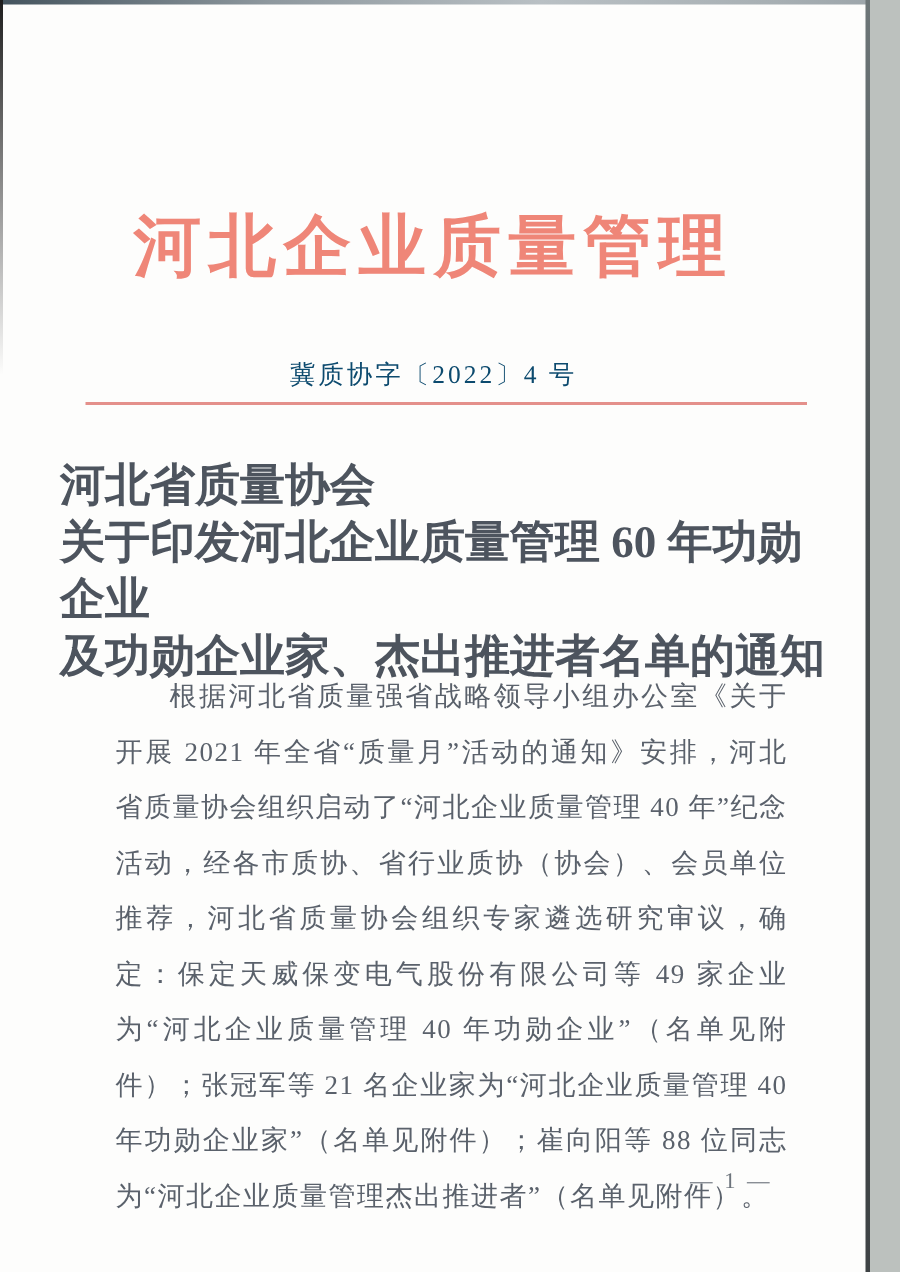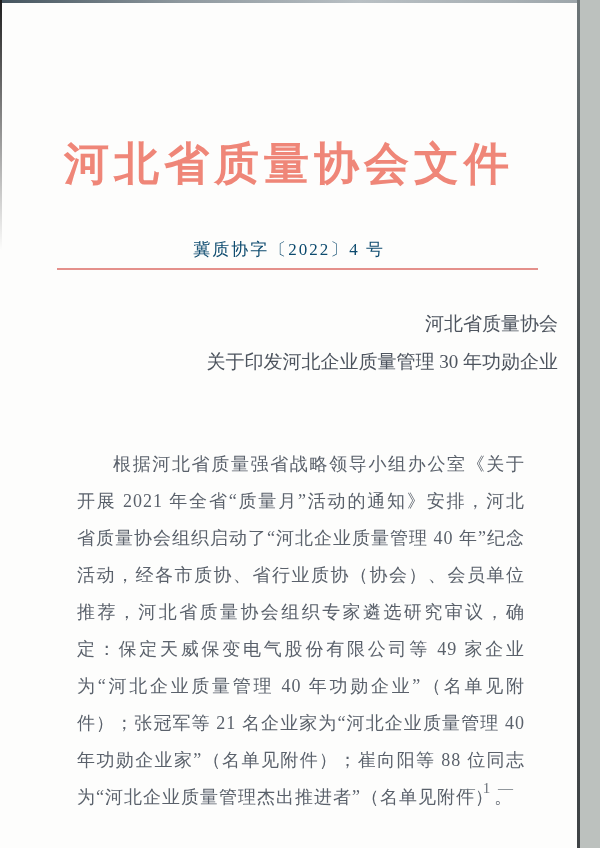--- a/index.html
+++ b/index.html
@@ -71,24 +71,24 @@
     width: 481px;
     height: 2px;
     background: #e4908b;
   }
   
   .doc-title {
     position: absolute;
     top: 305px;
     left: 40px;
     width: 518px;
-    text-align: right;
+    text-align: left;
     color: #4d545e;
-    font-weight: normal;
-    font-size: 19px;
+    font-weight: bold;
+    font-size: 30px;
     line-height: 38px;
   }
   
   .body-text {
     position: absolute;
     top: 446px;
     left: 77px;
     width: 448px;
     color: #5a616b;
     font-size: 18px;
@@ -117,29 +117,30 @@
 </head>
 <body>
 
 <div class="scan">
 
   <div class="edge-top"></div>
   <div class="edge-left"></div>
   <div class="edge-right-band"></div>
   <div class="edge-right-line"></div>
 
-  <div class="letterhead">河北省质量协会文件</div>
+  <div class="letterhead">河北企业质量管理</div>
 
   <div class="doc-number">冀质协字〔2022〕4 号</div>
 
   <div class="red-rule"></div>
 
   <div class="doc-title">
     <div>河北省质量协会</div>
-    <div>关于印发河北企业质量管理 30 年功勋企业</div>
+    <div>关于印发河北企业质量管理 60 年功勋企业</div>
+    <div>及功勋企业家、杰出推进者名单的通知</div>
   </div>
 
   <div class="body-text">
     <p class="paragraph">根据河北省质量强省战略领导小组办公室《关于开展 2021 年全省“质量月”活动的通知》安排，河北省质量协会组织启动了“河北企业质量管理 40 年”纪念活动，经各市质协、省行业质协（协会）、会员单位推荐，河北省质量协会组织专家遴选研究审议，确定：保定天威保变电气股份有限公司等 49 家企业为“河北企业质量管理 40 年功勋企业”（名单见附件）；张冠军等 21 名企业家为“河北企业质量管理 40 年功勋企业家”（名单见附件）；崔向阳等 88 位同志为“河北企业质量管理杰出推进者”（名单见附件）。</p>
   </div>
 
   <div class="page-number">— 1 —</div>
 
 </div>
 

